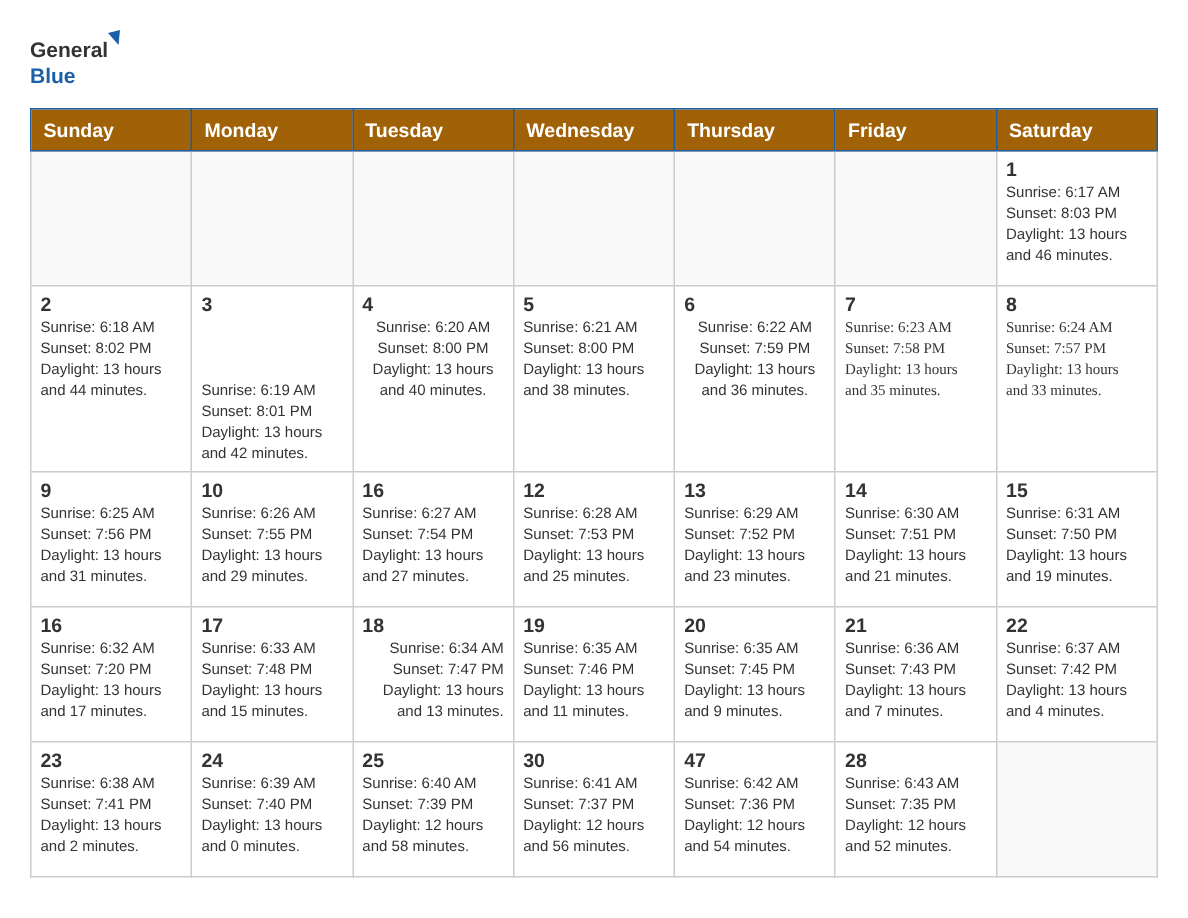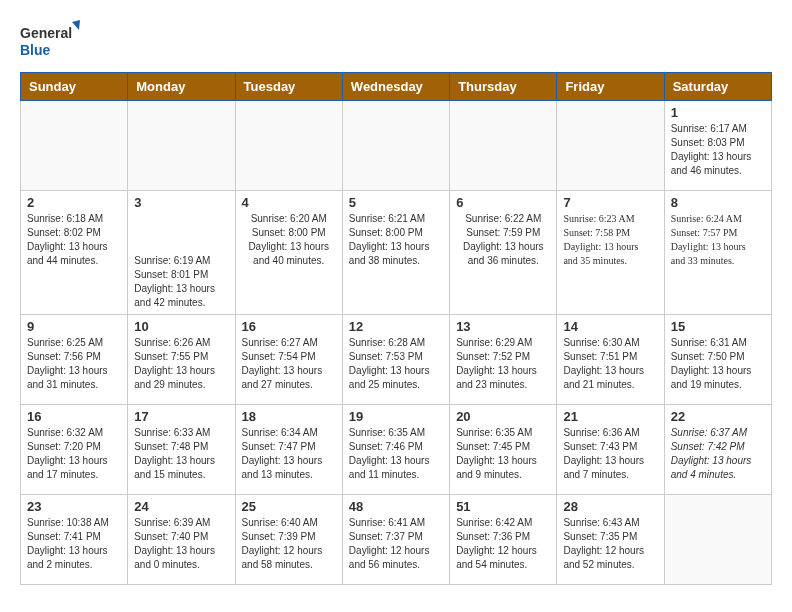--- a/index.html
+++ b/index.html
@@ -232,21 +232,21 @@
         </td>
         <td>
           <span class="day-number">17</span>
           <div class="day-info" style="white-space: pre-line;">Sunrise: 6:33 AM
 Sunset: 7:48 PM
 Daylight: 13 hours
 and 15 minutes.</div>
         </td>
         <td>
           <span class="day-number">18</span>
-          <div class="day-info" style="white-space: pre-line;">Sunrise: 6:34 AM
+          <div class="day-info" style="white-space: pre-line; text-align: right;">Sunrise: 6:34 AM
 Sunset: 7:47 PM
 Daylight: 13 hours
 and 13 minutes.</div>
         </td>
         <td>
           <span class="day-number">19</span>
           <div class="day-info" style="white-space: pre-line;">Sunrise: 6:35 AM
 Sunset: 7:46 PM
 Daylight: 13 hours
 and 11 minutes.</div>
@@ -260,57 +260,57 @@
         </td>
         <td>
           <span class="day-number">21</span>
           <div class="day-info" style="white-space: pre-line;">Sunrise: 6:36 AM
 Sunset: 7:43 PM
 Daylight: 13 hours
 and 7 minutes.</div>
         </td>
         <td>
           <span class="day-number">22</span>
-          <div class="day-info" style="white-space: pre-line; font-style: italic;">Sunrise: 6:37 AM
+          <div class="day-info" style="white-space: pre-line;">Sunrise: 6:37 AM
 Sunset: 7:42 PM
 Daylight: 13 hours
 and 4 minutes.</div>
         </td>
       </tr>
       <tr>
         <td>
           <span class="day-number">23</span>
-          <div class="day-info" style="white-space: pre-line;">Sunrise: 10:38 AM
+          <div class="day-info" style="white-space: pre-line;">Sunrise: 6:38 AM
 Sunset: 7:41 PM
 Daylight: 13 hours
 and 2 minutes.</div>
         </td>
         <td>
           <span class="day-number">24</span>
           <div class="day-info" style="white-space: pre-line;">Sunrise: 6:39 AM
 Sunset: 7:40 PM
 Daylight: 13 hours
 and 0 minutes.</div>
         </td>
         <td>
           <span class="day-number">25</span>
           <div class="day-info" style="white-space: pre-line;">Sunrise: 6:40 AM
 Sunset: 7:39 PM
 Daylight: 12 hours
 and 58 minutes.</div>
         </td>
         <td>
-          <span class="day-number">48</span>
+          <span class="day-number">30</span>
           <div class="day-info" style="white-space: pre-line;">Sunrise: 6:41 AM
 Sunset: 7:37 PM
 Daylight: 12 hours
 and 56 minutes.</div>
         </td>
         <td>
-          <span class="day-number">51</span>
+          <span class="day-number">47</span>
           <div class="day-info" style="white-space: pre-line;">Sunrise: 6:42 AM
 Sunset: 7:36 PM
 Daylight: 12 hours
 and 54 minutes.</div>
         </td>
         <td>
           <span class="day-number">28</span>
           <div class="day-info" style="white-space: pre-line;">Sunrise: 6:43 AM
 Sunset: 7:35 PM
 Daylight: 12 hours

